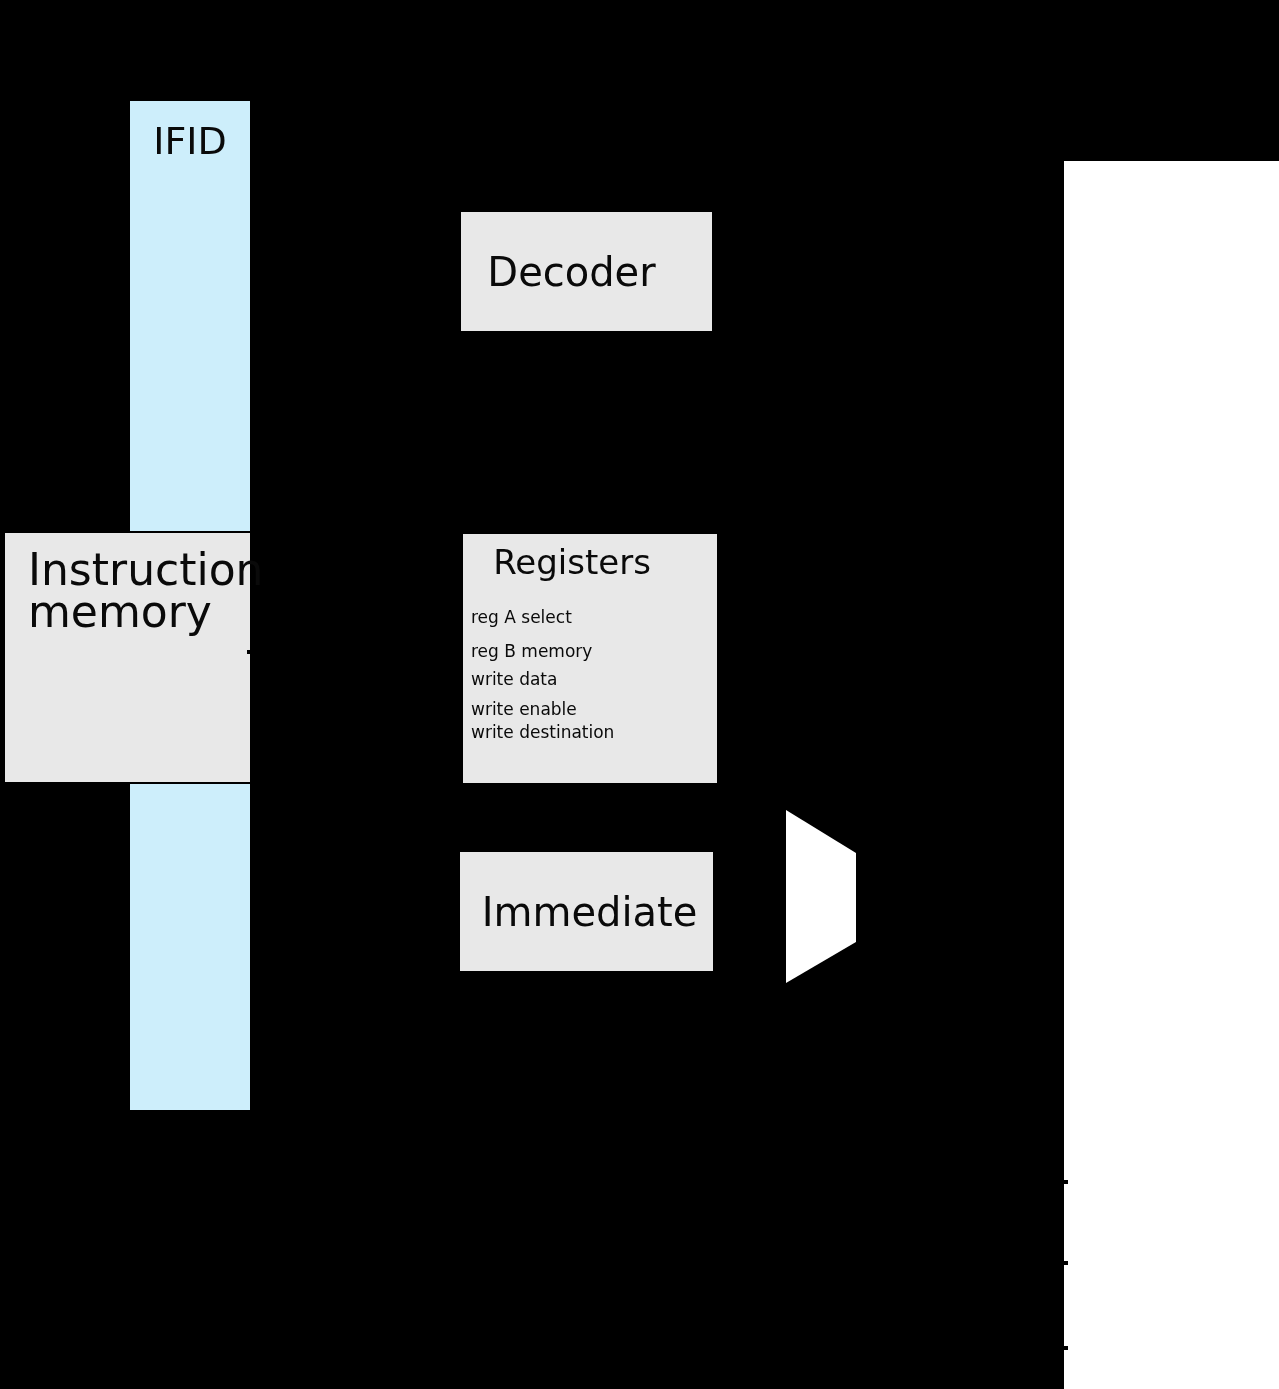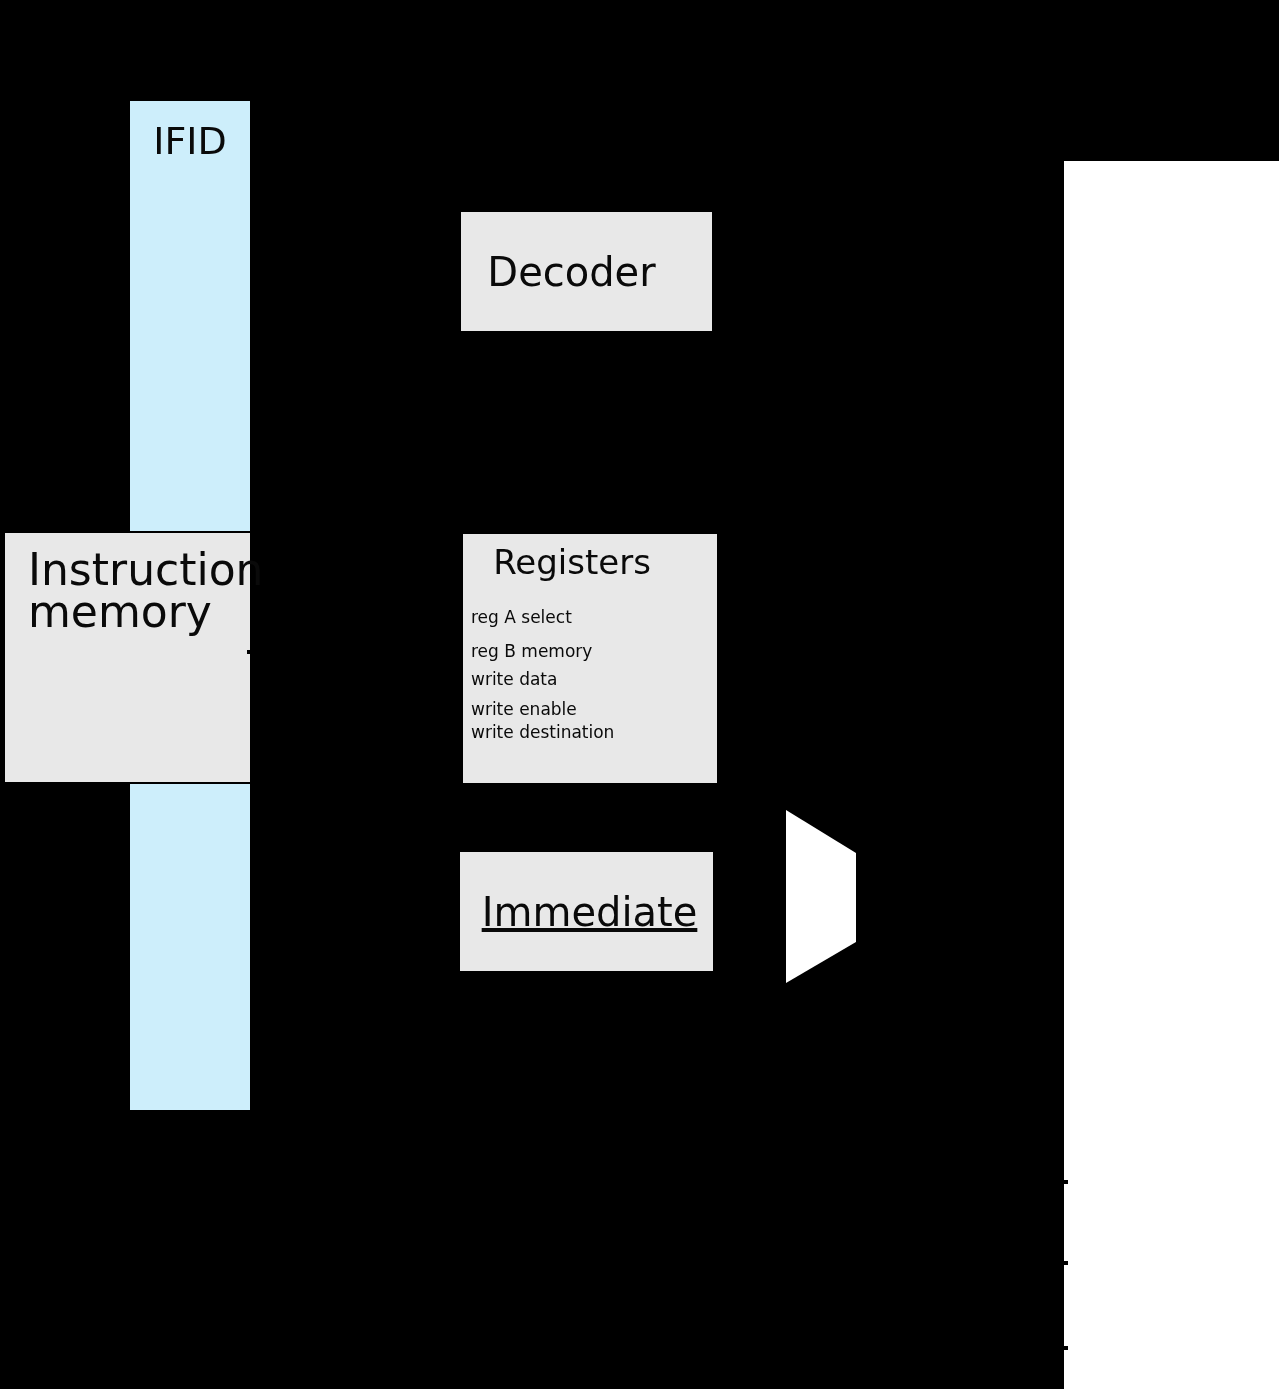--- a/index.html
+++ b/index.html
@@ -63,21 +63,20 @@
     display: flex; align-items: center; justify-content: center;
     padding-right: 30px;
     font-size: 40px;
     text-align: center;
   }
   #immediate {
     left: 458px; top: 850px; width: 257px; height: 123px;
     display: flex; align-items: center; justify-content: center;
     padding-left: 6px;
     font-size: 40px;
-    text-decoration: underline;
   }
   #instruction-memory {
     left: 3px; top: 531px; width: 249px; height: 253px;
     padding: 16px 0 0 23px;
     font-size: 44px;
     line-height: 42px;
   }
   #registers {
     left: 461px; top: 532px; width: 258px; height: 253px;
   }

